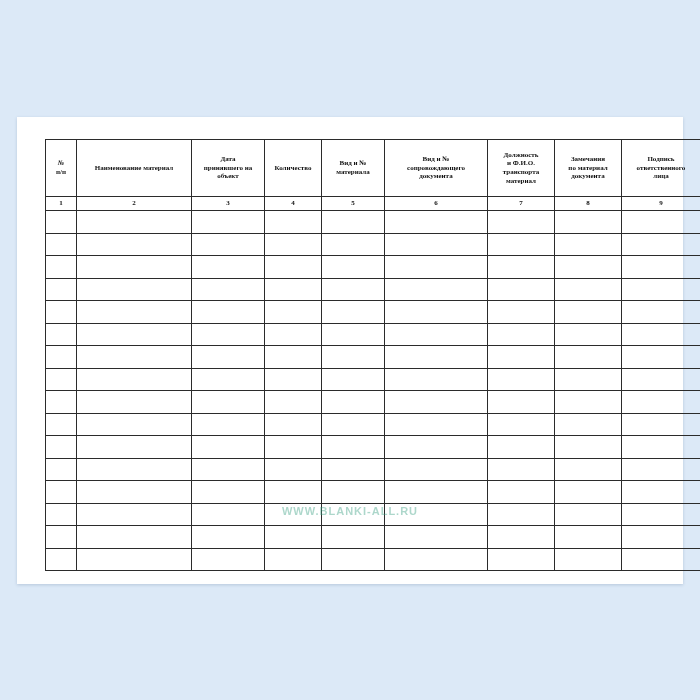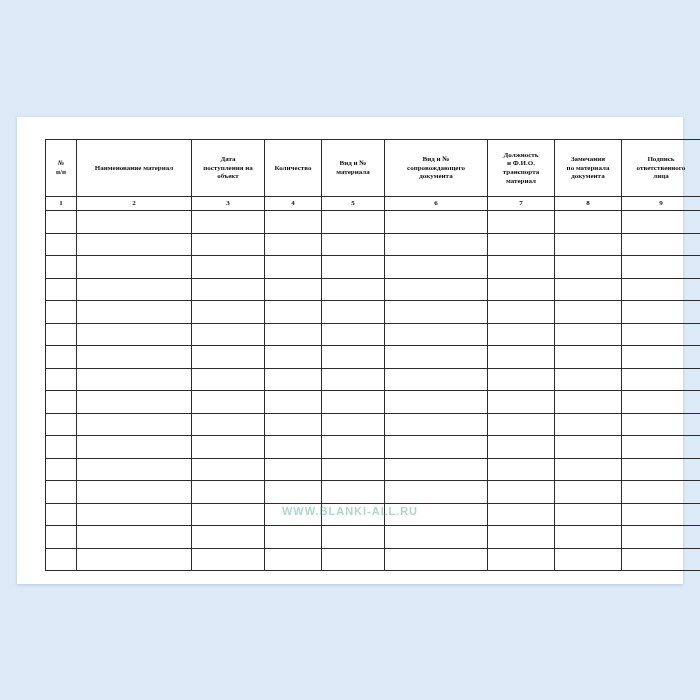--- a/index.html
+++ b/index.html
@@ -99,21 +99,21 @@
           <tr>
             <th style="width:26px">
               <span class="hdr-line italic-no">№</span>
               <span class="hdr-line">п/п</span>
             </th>
             <th style="width:110px">
               <span class="hdr-line">Наименование материал</span>
             </th>
             <th style="width:68px">
               <span class="hdr-line">Дата</span>
-              <span class="hdr-line">поступления на</span>
+              <span class="hdr-line">принявшего на</span>
               <span class="hdr-line">объект</span>
             </th>
             <th style="width:52px">
               <span class="hdr-line">Количество</span>
             </th>
             <th style="width:58px">
               <span class="hdr-line">Вид и №</span>
               <span class="hdr-line">материала</span>
             </th>
             <th style="width:98px">
@@ -122,21 +122,21 @@
               <span class="hdr-line">документа</span>
             </th>
             <th style="width:62px">
               <span class="hdr-line">Должность</span>
               <span class="hdr-line">и Ф.И.О.</span>
               <span class="hdr-line">транспорта</span>
               <span class="hdr-line">материал</span>
             </th>
             <th style="width:62px">
               <span class="hdr-line">Замечания</span>
-              <span class="hdr-line">по материала</span>
+              <span class="hdr-line">по материал</span>
               <span class="hdr-line">документа</span>
             </th>
             <th style="width:74px">
               <span class="hdr-line">Подпись</span>
               <span class="hdr-line">ответственного</span>
               <span class="hdr-line">лица</span>
             </th>
           </tr>
         </thead>
         <tbody>

